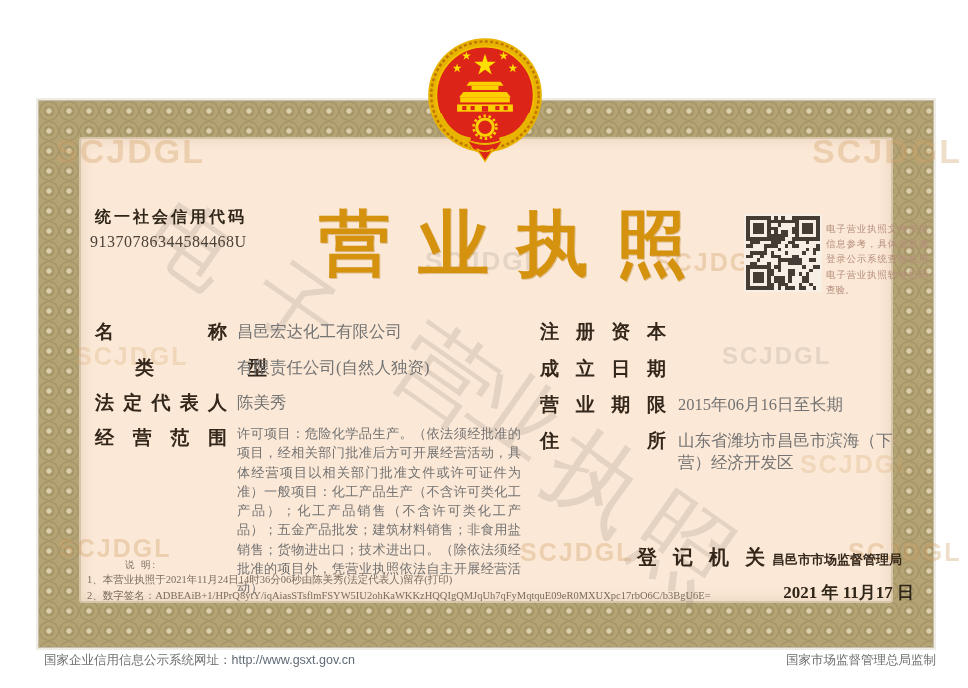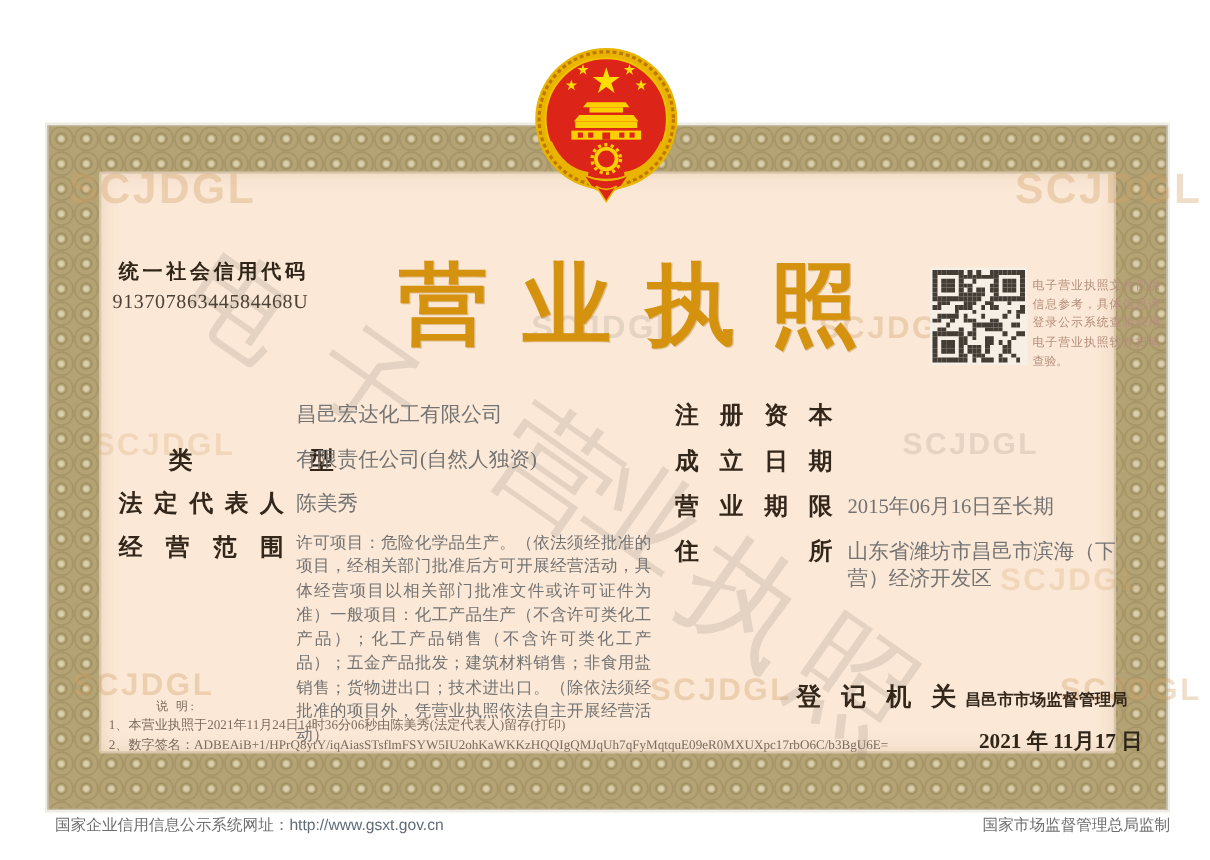--- a/index.html
+++ b/index.html
@@ -579,20 +579,21 @@
       <div></div>
       <div class="on"></div>
       <div class="on"></div>
       <div></div>
       <div></div>
       <div class="on"></div>
       <div></div>
     </div>
   <div class="qr-note">电子营业执照文件仅供信息参考，具体信息请登录公示系统查验或用电子营业执照软件扫码查验。</div>
 
+  <span class="f-label lab-l" style="top:319px;">名称</span>
   <span class="f-value val-l" style="top:321px;">昌邑宏达化工有限公司</span>
 
   <span class="f-label lab-l" style="top:355px;margin-left:40px;">类型</span>
   <span class="f-value val-l" style="top:357px;">有限责任公司(自然人独资)</span>
 
   <span class="f-label lab-l" style="top:390px;">法定代表人</span>
   <span class="f-value val-l" style="top:392px;">陈美秀</span>
 
   <span class="f-label lab-l" style="top:425px;">经营范围</span>
   <span class="f-value val-l scope" style="top:424px;">许可项目：危险化学品生产。（依法须经批准的项目，经相关部门批准后方可开展经营活动，具体经营项目以相关部门批准文件或许可证件为准）一般项目：化工产品生产（不含许可类化工产品）；化工产品销售（不含许可类化工产品）；五金产品批发；建筑材料销售；非食用盐销售；货物进出口；技术进出口。（除依法须经批准的项目外，凭营业执照依法自主开展经营活动）</span>

